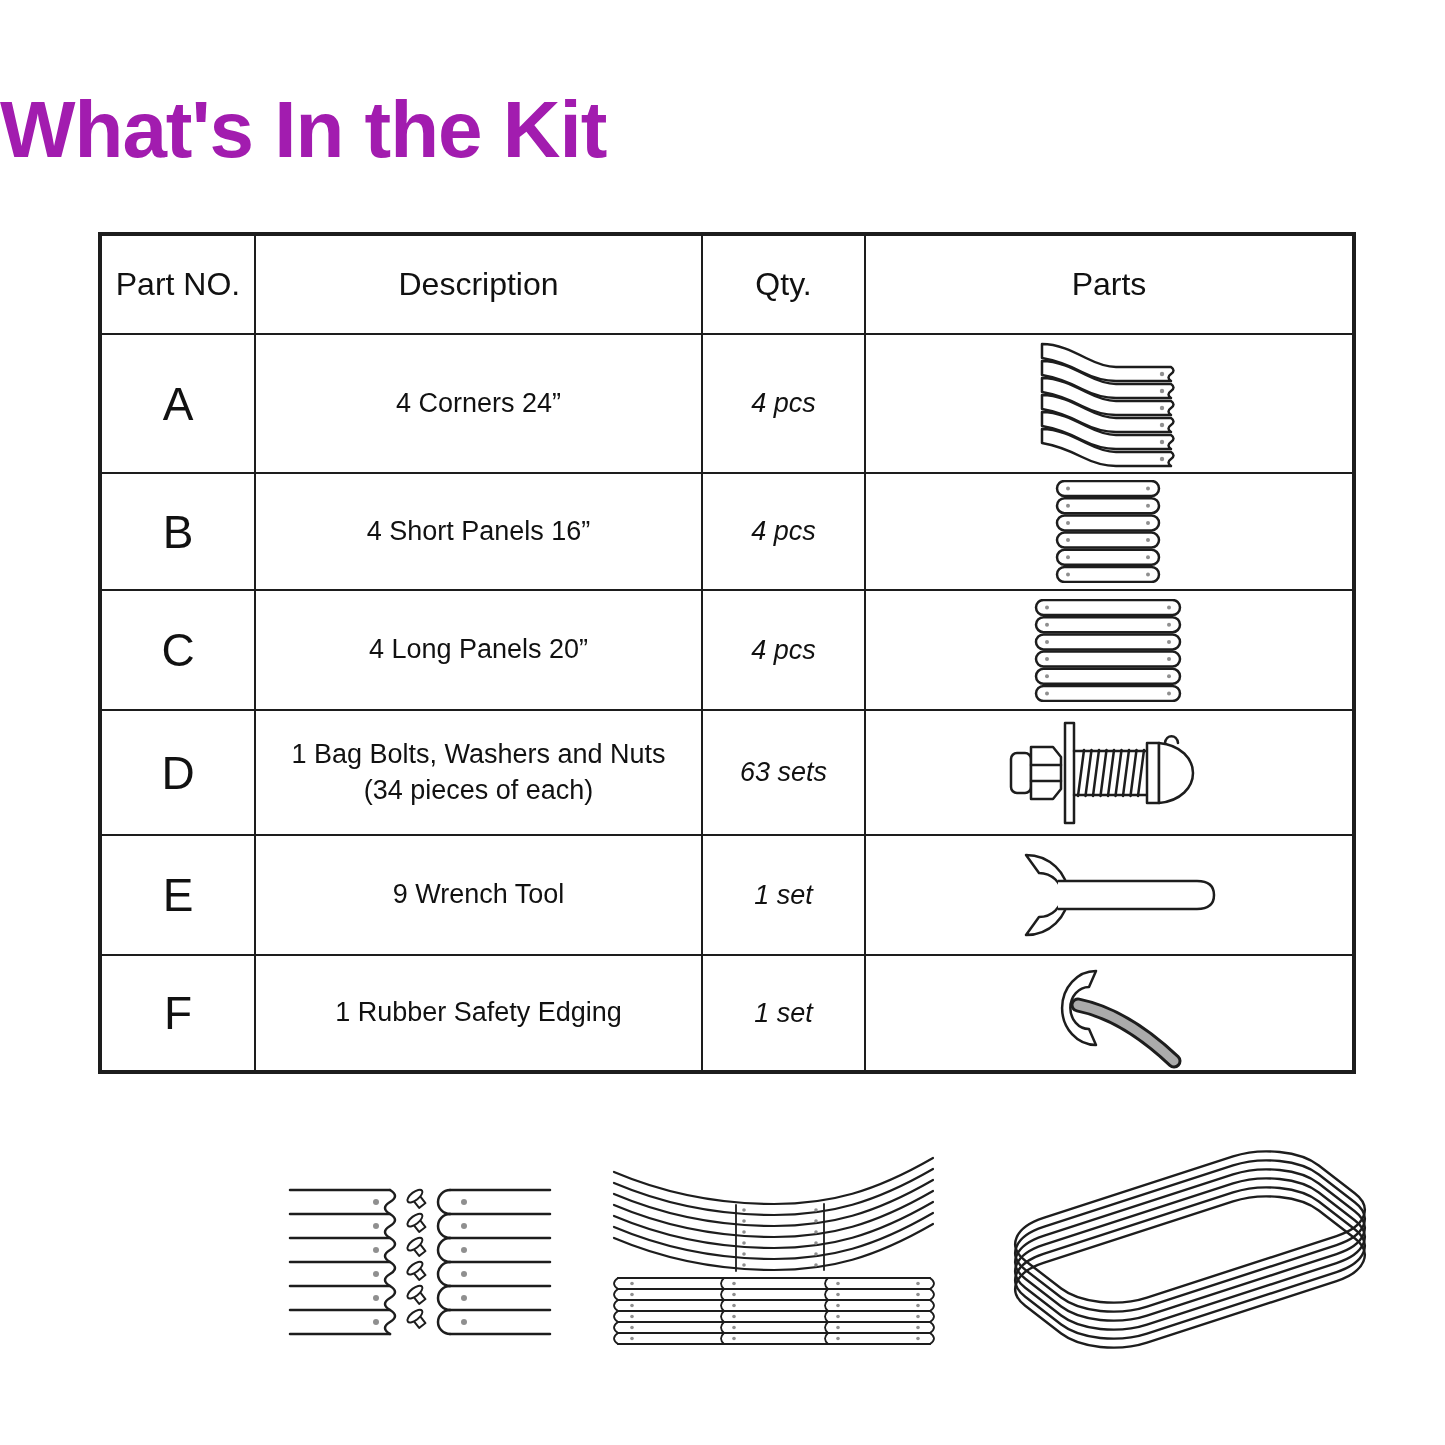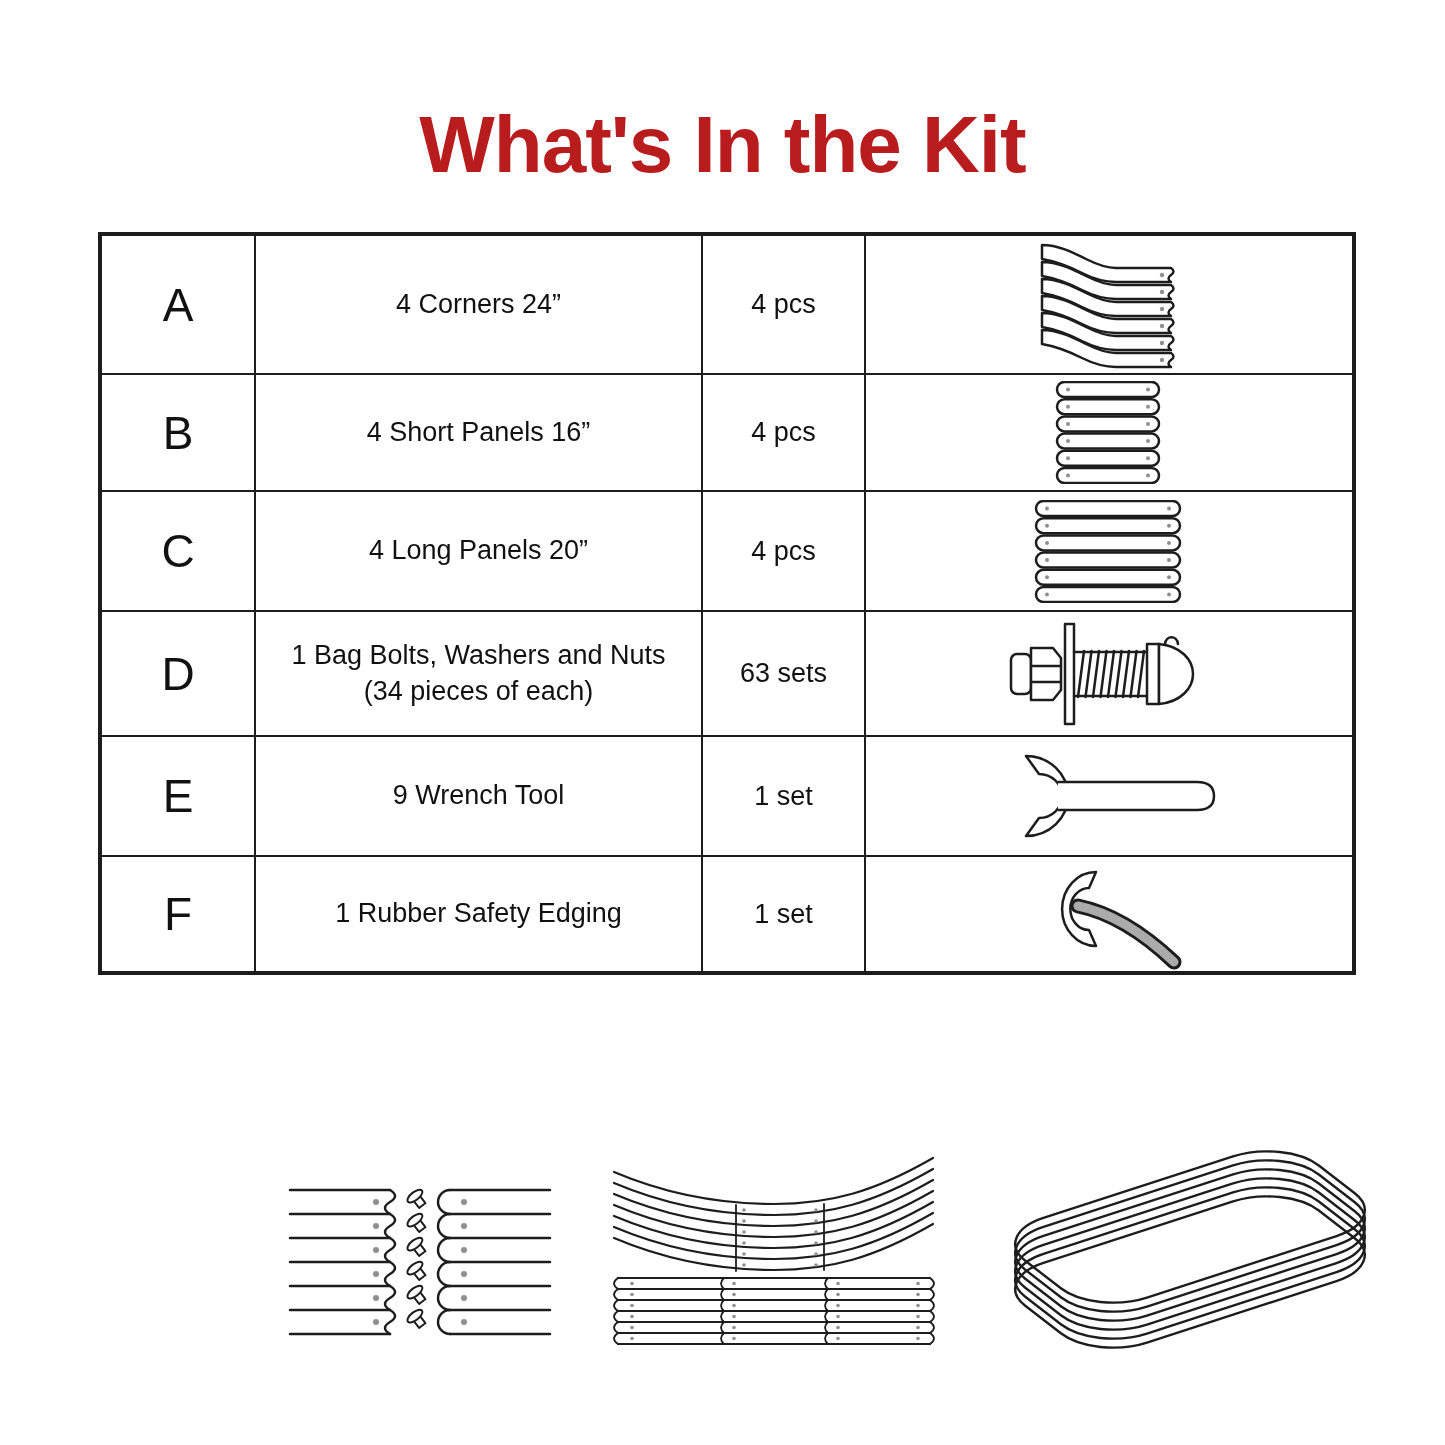--- a/index.html
+++ b/index.html
@@ -2,39 +2,39 @@
 <html><head>
 <meta charset="utf-8">
 <style>
   html,body{margin:0;padding:0;}
   body{
     width:1445px;height:1445px;background:#ffffff;position:relative;
     font-family:"Liberation Sans", sans-serif;color:#111;
   }
   .page{position:absolute;inset:0;background:#fff;border-radius:34px;overflow:hidden;}
   .page-title{
-    position:absolute;top:84px;left:0;width:100%;text-align:center;
-    font-size:80px;font-weight:bold;letter-spacing:-1px;color:#b91c1c;margin-top:15px;
+    position:absolute;top:84px;left:0;width:100%;text-align:left;
+    font-size:80px;font-weight:bold;letter-spacing:-1px;color:#a21caf;
   }
   .parts-table{
     position:absolute;left:98px;top:232px;width:1254px;
     border-collapse:collapse;table-layout:fixed;background:#fff;
     border:4px solid #1d1d1d;
   }
   .parts-table th,.parts-table td{
     border:2px solid #1d1d1d;text-align:center;vertical-align:middle;
     background:#fff;overflow:hidden;
   }
   .parts-table th{font-size:32px;font-weight:400;}
   tr.hdr{height:100px;}
   tr.r0{height:123px;} tr.r1{height:117px;} tr.r2{height:120px;}
   tr.r3{height:125px;} tr.r4{height:120px;} tr.r5{height:117px;}
   td.part{font-size:46px;font-weight:400;}
   td.desc{font-size:27px;line-height:1.3;}
-  td.qty{font-size:27px;}
+  td.qty{font-style:italic;font-size:27px;}
   td.icon-cell svg{display:block;margin:0 auto;}
   .diag{position:absolute;}
   .diag svg text{font-family:"Liberation Sans",sans-serif;font-weight:bold;fill:#111;}
   .ln{stroke:#1d1d1d;fill:none;stroke-width:2.5;stroke-linecap:round;stroke-linejoin:round;}
   .shape{stroke:#1d1d1d;fill:#fff;stroke-width:2.5;stroke-linejoin:round;}
   .dot{fill:#8f8f8f;stroke:none;}
 </style>
 </head>
 <body>
 
@@ -43,20 +43,26 @@
   <div class="page-title">What's In the Kit</div>
 
   <table class="parts-table">
     <colgroup>
       <col style="width:155px">
         <col style="width:447px">
         <col style="width:163px">
         <col style="width:489px">
     </colgroup>
     <tbody>
+        <tr class="hdr">
+      <th>Part NO.</th>
+      <th>Description</th>
+      <th>Qty.</th>
+      <th>Parts</th>
+    </tr>
 
     <tr class="r0">
       <td class="part">A</td>
       <td class="desc">4 Corners 24”</td>
       <td class="qty">4 pcs</td>
       <td class="icon-cell">
         <svg width="142" height="135" viewBox="0 0 142 135">
           <g id="cstrip">
             <path class="shape" d="M4,8 C20,8 34,15 48,22 C60,28 68,31 78,31 L133,31 q5,3.5 0,7 q-5,3.5 0,7 L78,45 C66,45 56,42 44,36 C30,29 16,24 4,22 Z"></path>
             <circle class="dot" cx="124" cy="38" r="2.2"></circle>

